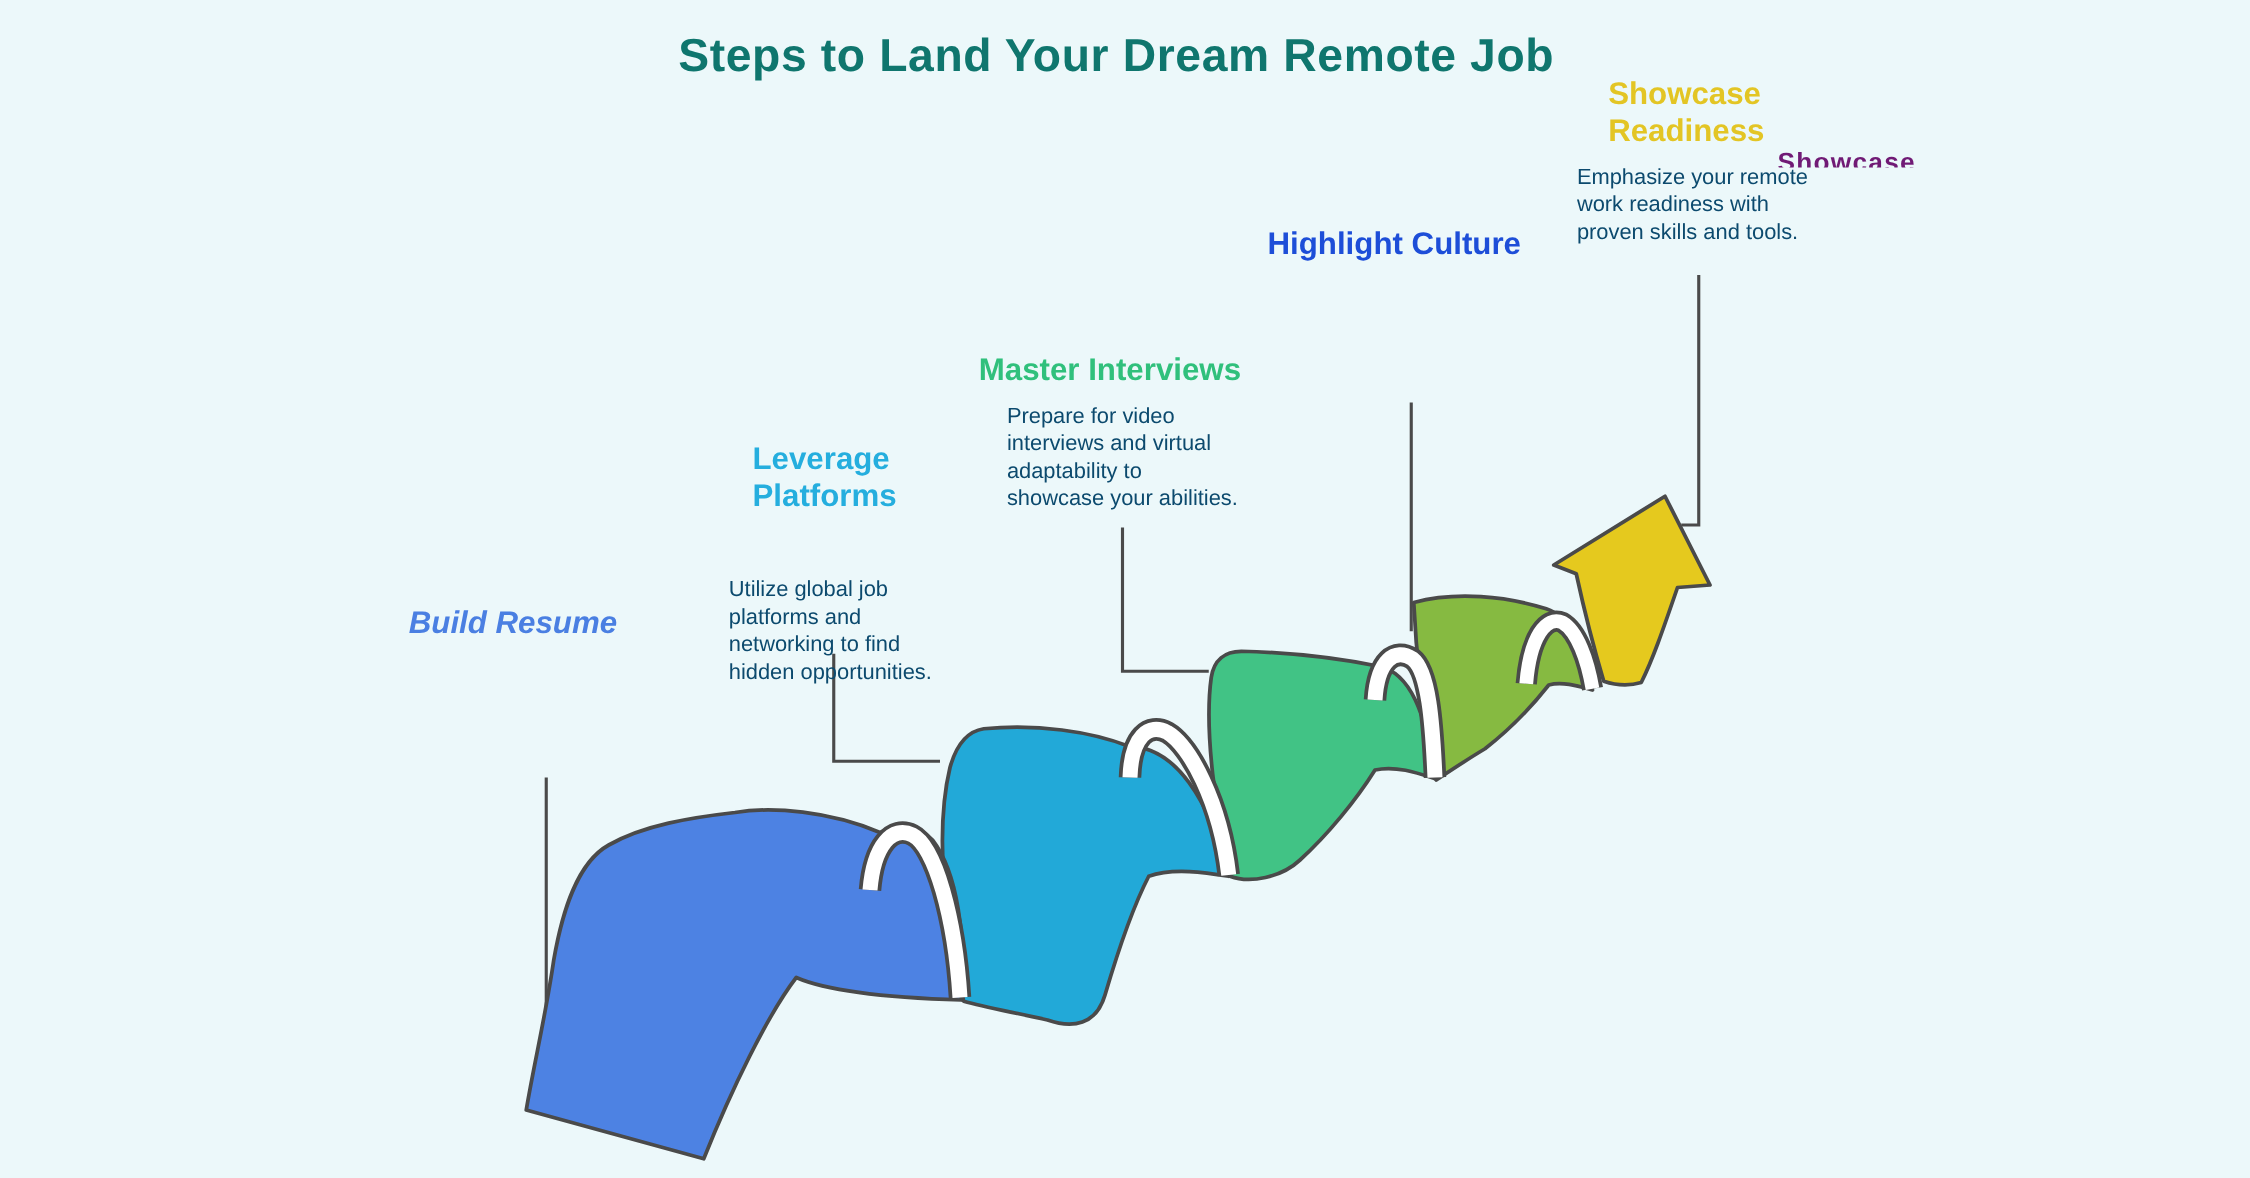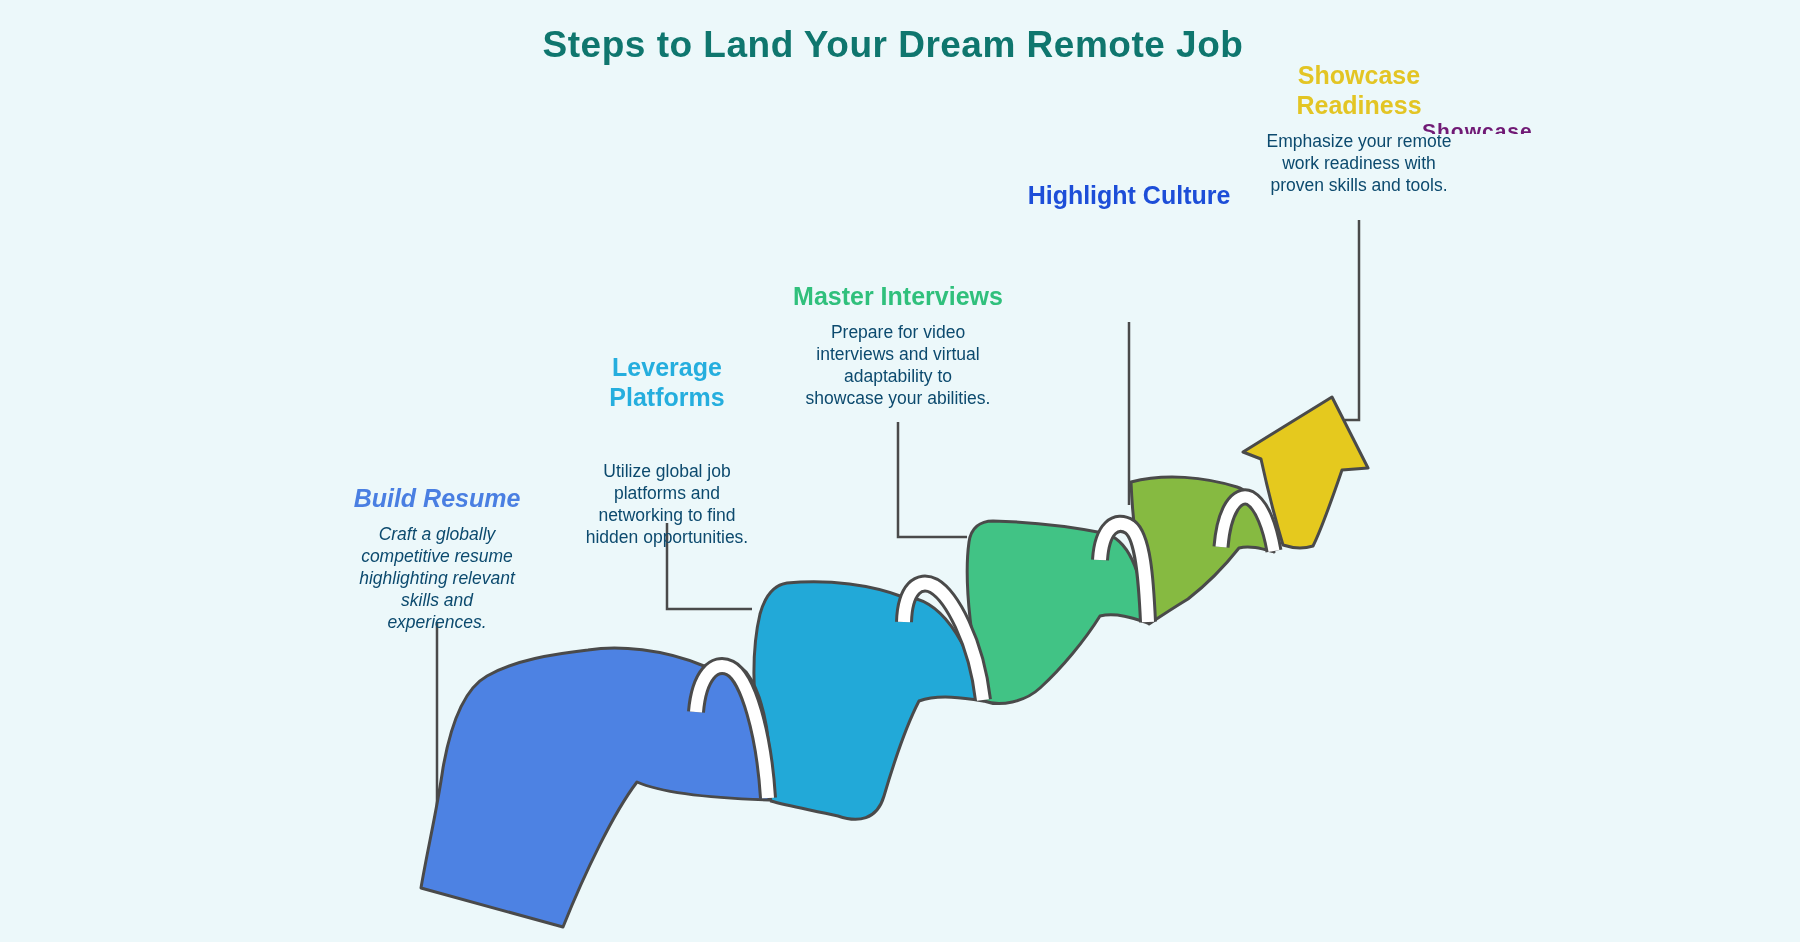--- a/index.html
+++ b/index.html
@@ -5,21 +5,21 @@
   html,body{margin:0;padding:0;}
   body{
     width:1800px;height:942px;position:relative;overflow:hidden;
     background:#ecf8fa;
     font-family:"Liberation Sans", sans-serif;
   }
   .main-title{
     position:absolute;left:893px;top:24px;transform:translateX(-50%);
     font-size:37px;font-weight:bold;color:#0f766e;white-space:nowrap;letter-spacing:0.5px;
   }
-  .step{position:absolute;text-align:center;}
+  .step{position:absolute;}
   .step-title{
     font-weight:bold;font-size:25px;line-height:30px;margin:0 auto;
   }
   .step-desc{
     font-size:17.5px;line-height:22px;color:#0c4a6e;margin:10px auto 0 auto;
   }
   
   .c0{color:#4a7fe2;} .c1{color:#25aede;} .c2{color:#30c07c;} .c3{color:#1d4ed8;} .c4{color:#e3c524;}
 
   #s0{left:437px;top:483px;transform:translateX(-50%);width:220px;font-style:italic;}
@@ -112,21 +112,20 @@
            C462,690 450,728 443,768
            C437,810 427,852 421,888 Z" fill="#4d82e3"></path>
   <g fill="none" stroke-linecap="butt">
     <path stroke="#4a4a4a" stroke-width="18" d="M696,712 C699,676 714,660 730,668 C748,677 764,734 768,798"></path>
     <path stroke="#ffffff" stroke-width="12" d="M696,712 C699,676 714,660 730,668 C748,677 764,734 768,798"></path>
   </g>
 </svg>
 
 <div class="step" id="s0">
   <div class="step-title c0">Build Resume</div>
-  <div class="step-desc">Craft a globally competitive resume highlighting relevant skills and experiences.</div>
 </div>
 
 <div class="step" id="s1">
   <div class="step-title c1">Leverage Platforms</div>
   <div class="step-desc">Utilize global job platforms and networking to find hidden opportunities.</div>
 </div>
 
 <div class="step" id="s2">
   <div class="step-title c2">Master Interviews</div>
   <div class="step-desc">Prepare for video interviews and virtual adaptability to showcase your abilities.</div>

